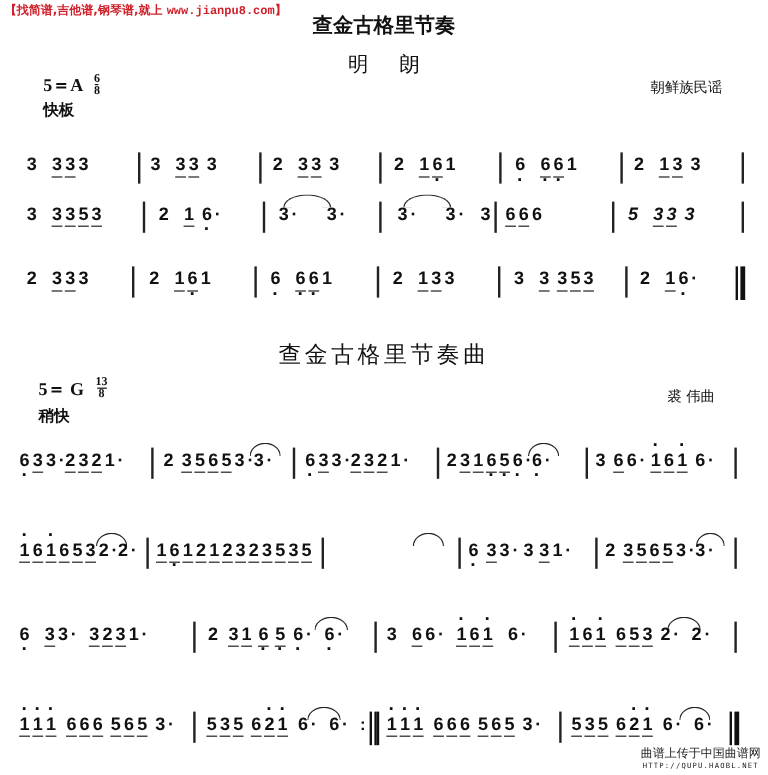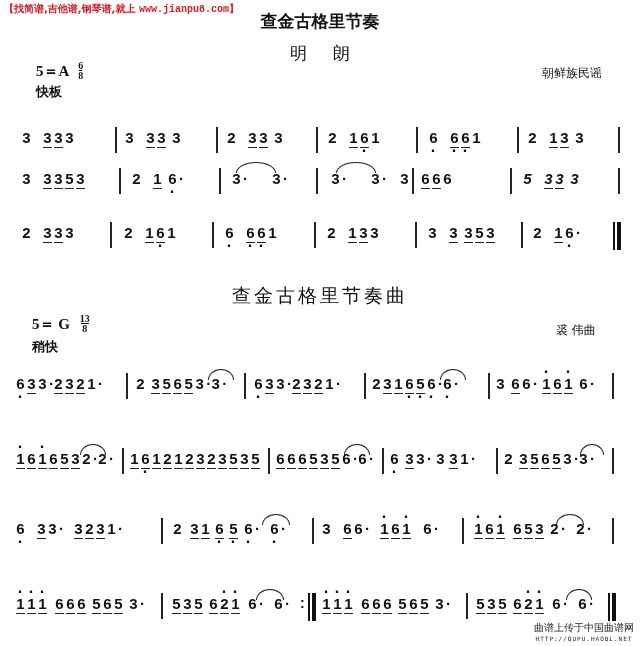--- a/index.html
+++ b/index.html
@@ -139,21 +139,20 @@
   <div class="barline" style="left:612px;"></div>
 </div>
 
 <div class="row" style="top:448px;">
   <div class="tie" style="left:80px; top:-4px; width:24px;"></div>
   <div class="notes" style="left:16px;"><span class="n u hi">1</span><span class="n u">6</span><span class="n u hi">1</span><span class="n u">6</span><span class="n u">5</span><span class="n u">3</span><span class="n">2</span>·<span class="n">2</span>·</div>
   <div class="barline" style="left:122px;"></div>
   <div class="notes" style="left:130px;"><span class="n u">1</span><span class="n u lo">6<span class="d">·</span></span><span class="n u">1</span><span class="n u">2</span><span class="n u">1</span><span class="n u">2</span><span class="n u">3</span><span class="n u">2</span><span class="n u">3</span><span class="n u">5</span><span class="n u">3</span><span class="n u">5</span></div>
   <div class="barline" style="left:268px;"></div>
   <div class="tie" style="left:344px; top:-4px; width:24px;"></div>
-  <div class="notes" style="left:276px;"><span class="n u">6</span><span class="n u">6</span><span class="n u">6</span><span class="n u">5</span><span class="n u">3</span><span class="n u">5</span><span class="n">6</span>·<span class="n">6</span>·</div>
   <div class="barline" style="left:382px;"></div>
   <div class="notes" style="left:390px;"><span class="n lo">6<span class="d">·</span></span><span class="gap" style="width:4px"></span><span class="n u">3</span><span class="n">3</span>·<span class="gap" style="width:4px"></span><span class="n">3</span><span class="gap" style="width:2px"></span><span class="n u">3</span><span class="n">1</span>·</div>
   <div class="barline" style="left:496px;"></div>
   <div class="tie" style="left:580px; top:-4px; width:22px;"></div>
   <div class="notes" style="left:504px;"><span class="n">2</span><span class="gap" style="width:4px"></span><span class="n u">3</span><span class="n u">5</span><span class="n u">6</span><span class="n u">5</span><span class="n">3</span>·<span class="n">3</span>·</div>
   <div class="barline" style="left:612px;"></div>
 </div>
 
 <div class="row" style="top:518px;">
   <div class="notes" style="left:16px;"><span class="n lo">6<span class="d">·</span></span><span class="gap"></span><span class="n u">3</span><span class="n">3</span>·<span class="gap"></span><span class="n u">3</span><span class="n u">2</span><span class="n u">3</span><span class="n">1</span>·</div>

